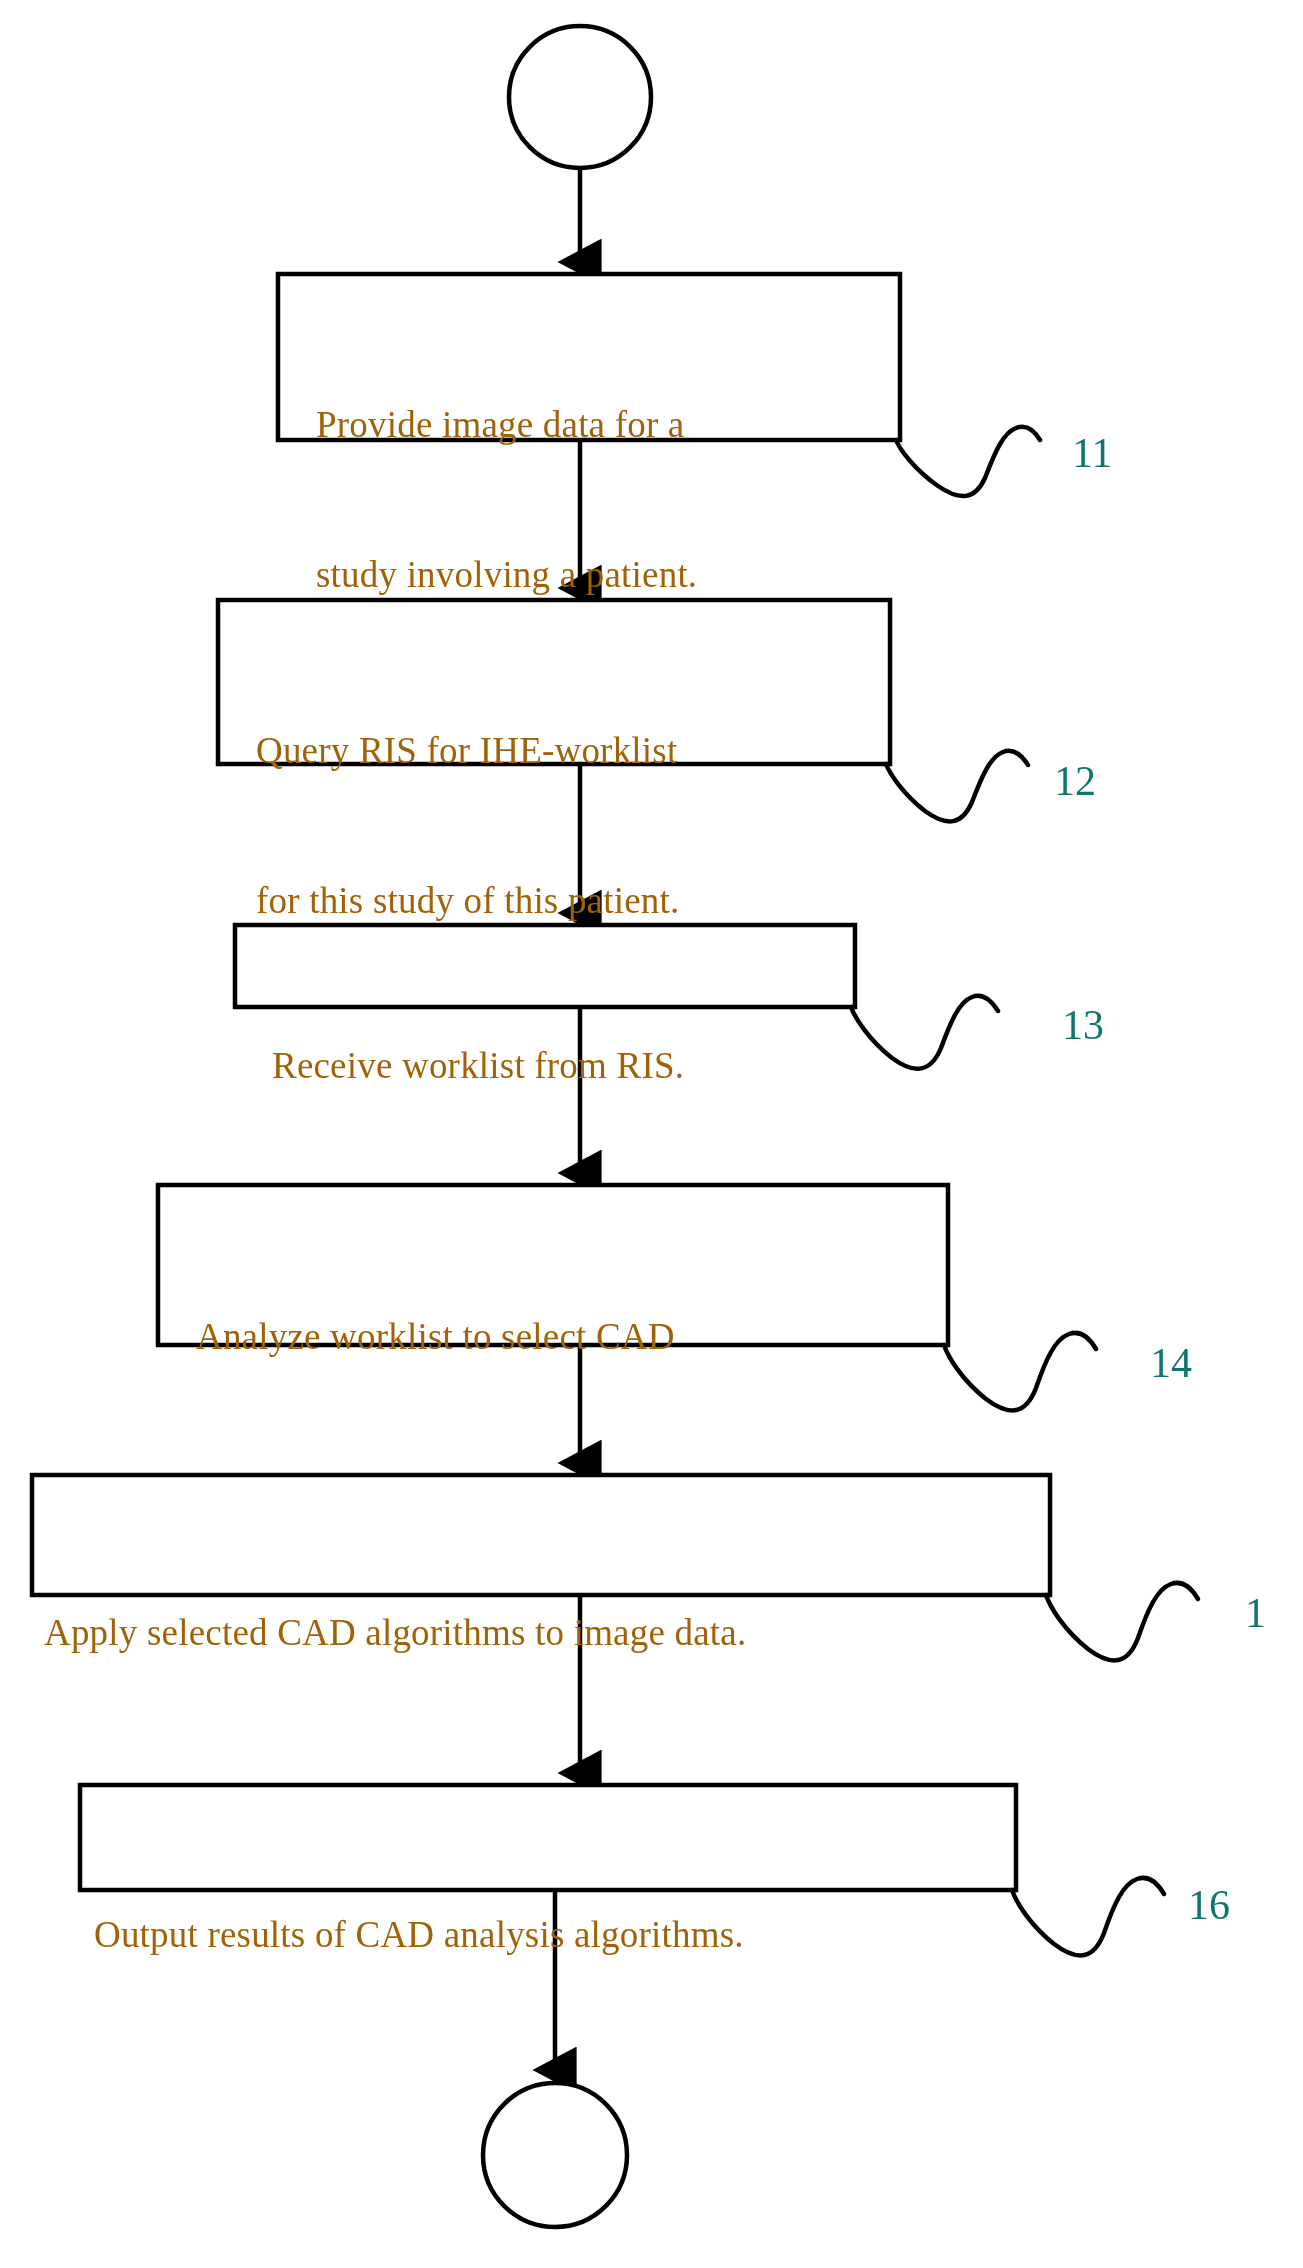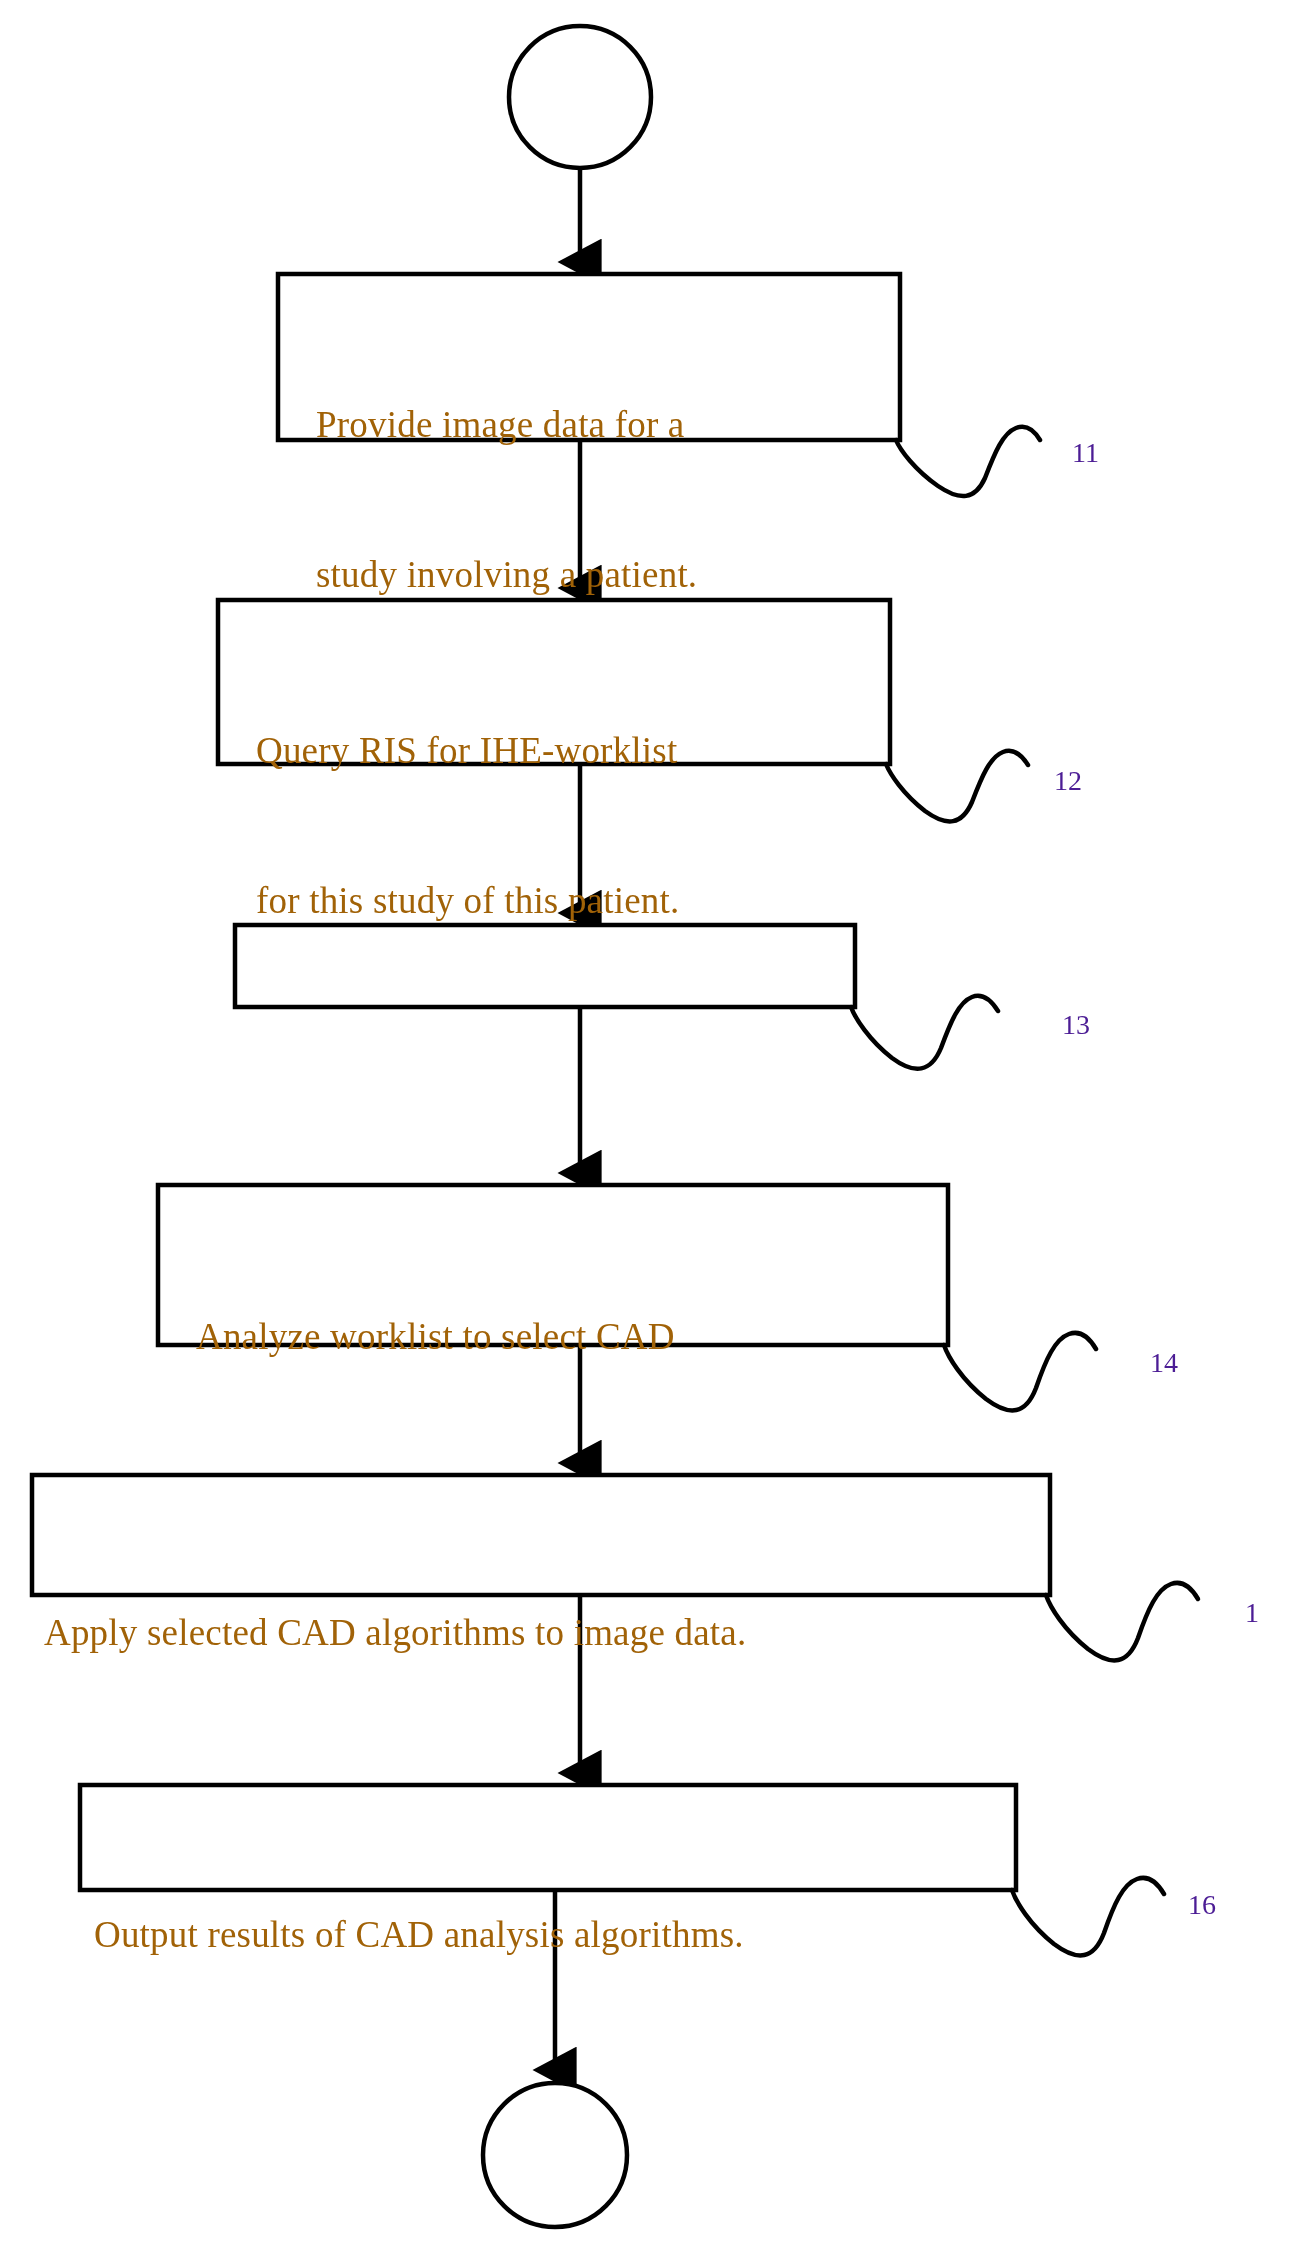--- a/index.html
+++ b/index.html
@@ -28,23 +28,23 @@
     font-family:"Liberation Serif","DejaVu Serif",serif;
     font-size:37px;
     line-height:50px;
     color:#a16207;
     white-space:pre;
     letter-spacing:0.2px;
   }
   .ref-num{
     position:absolute;
     font-family:"Liberation Serif","DejaVu Serif",serif;
-    font-size:28px;
+    font-size:42px;
     line-height:42px;
-    color:#4c1d95;
+    color:#0f766e;
   }
 </style>
 </head>
 <body>
 
 <div id="diagram-root">
 
   <svg id="flow-svg" viewBox="0 0 1303 2268" xmlns="http://www.w3.org/2000/svg">
     <defs>
       <marker id="arrowhead" markerWidth="12" markerHeight="12" refX="5.2" refY="6" orient="auto" markerUnits="strokeWidth">
@@ -93,20 +93,23 @@
   <div class="box-text" style="left:316px; top:300px; width:580px;">
     <div>Provide image data for a</div>
     <div>study involving a patient.</div>
   </div>
 
   <div class="box-text" style="left:256px; top:626px; width:640px;">
     <div>Query RIS for IHE-worklist</div>
     <div>for this study of this patient.</div>
   </div>
 
+  <div class="box-text" style="left:272px; top:941px; width:580px;">
+    <div>Receive worklist from RIS.</div>
+  </div>
 
   <div class="box-text" style="left:196px; top:1212px; width:750px;">
     <div>Analyze worklist to select CAD</div>
   </div>
 
   <div class="box-text" style="left:44px; top:1508px; width:1000px;">
     <div>Apply selected CAD algorithms to image data.</div>
   </div>
 
   <div class="box-text" style="left:94px; top:1810px; width:910px;">

